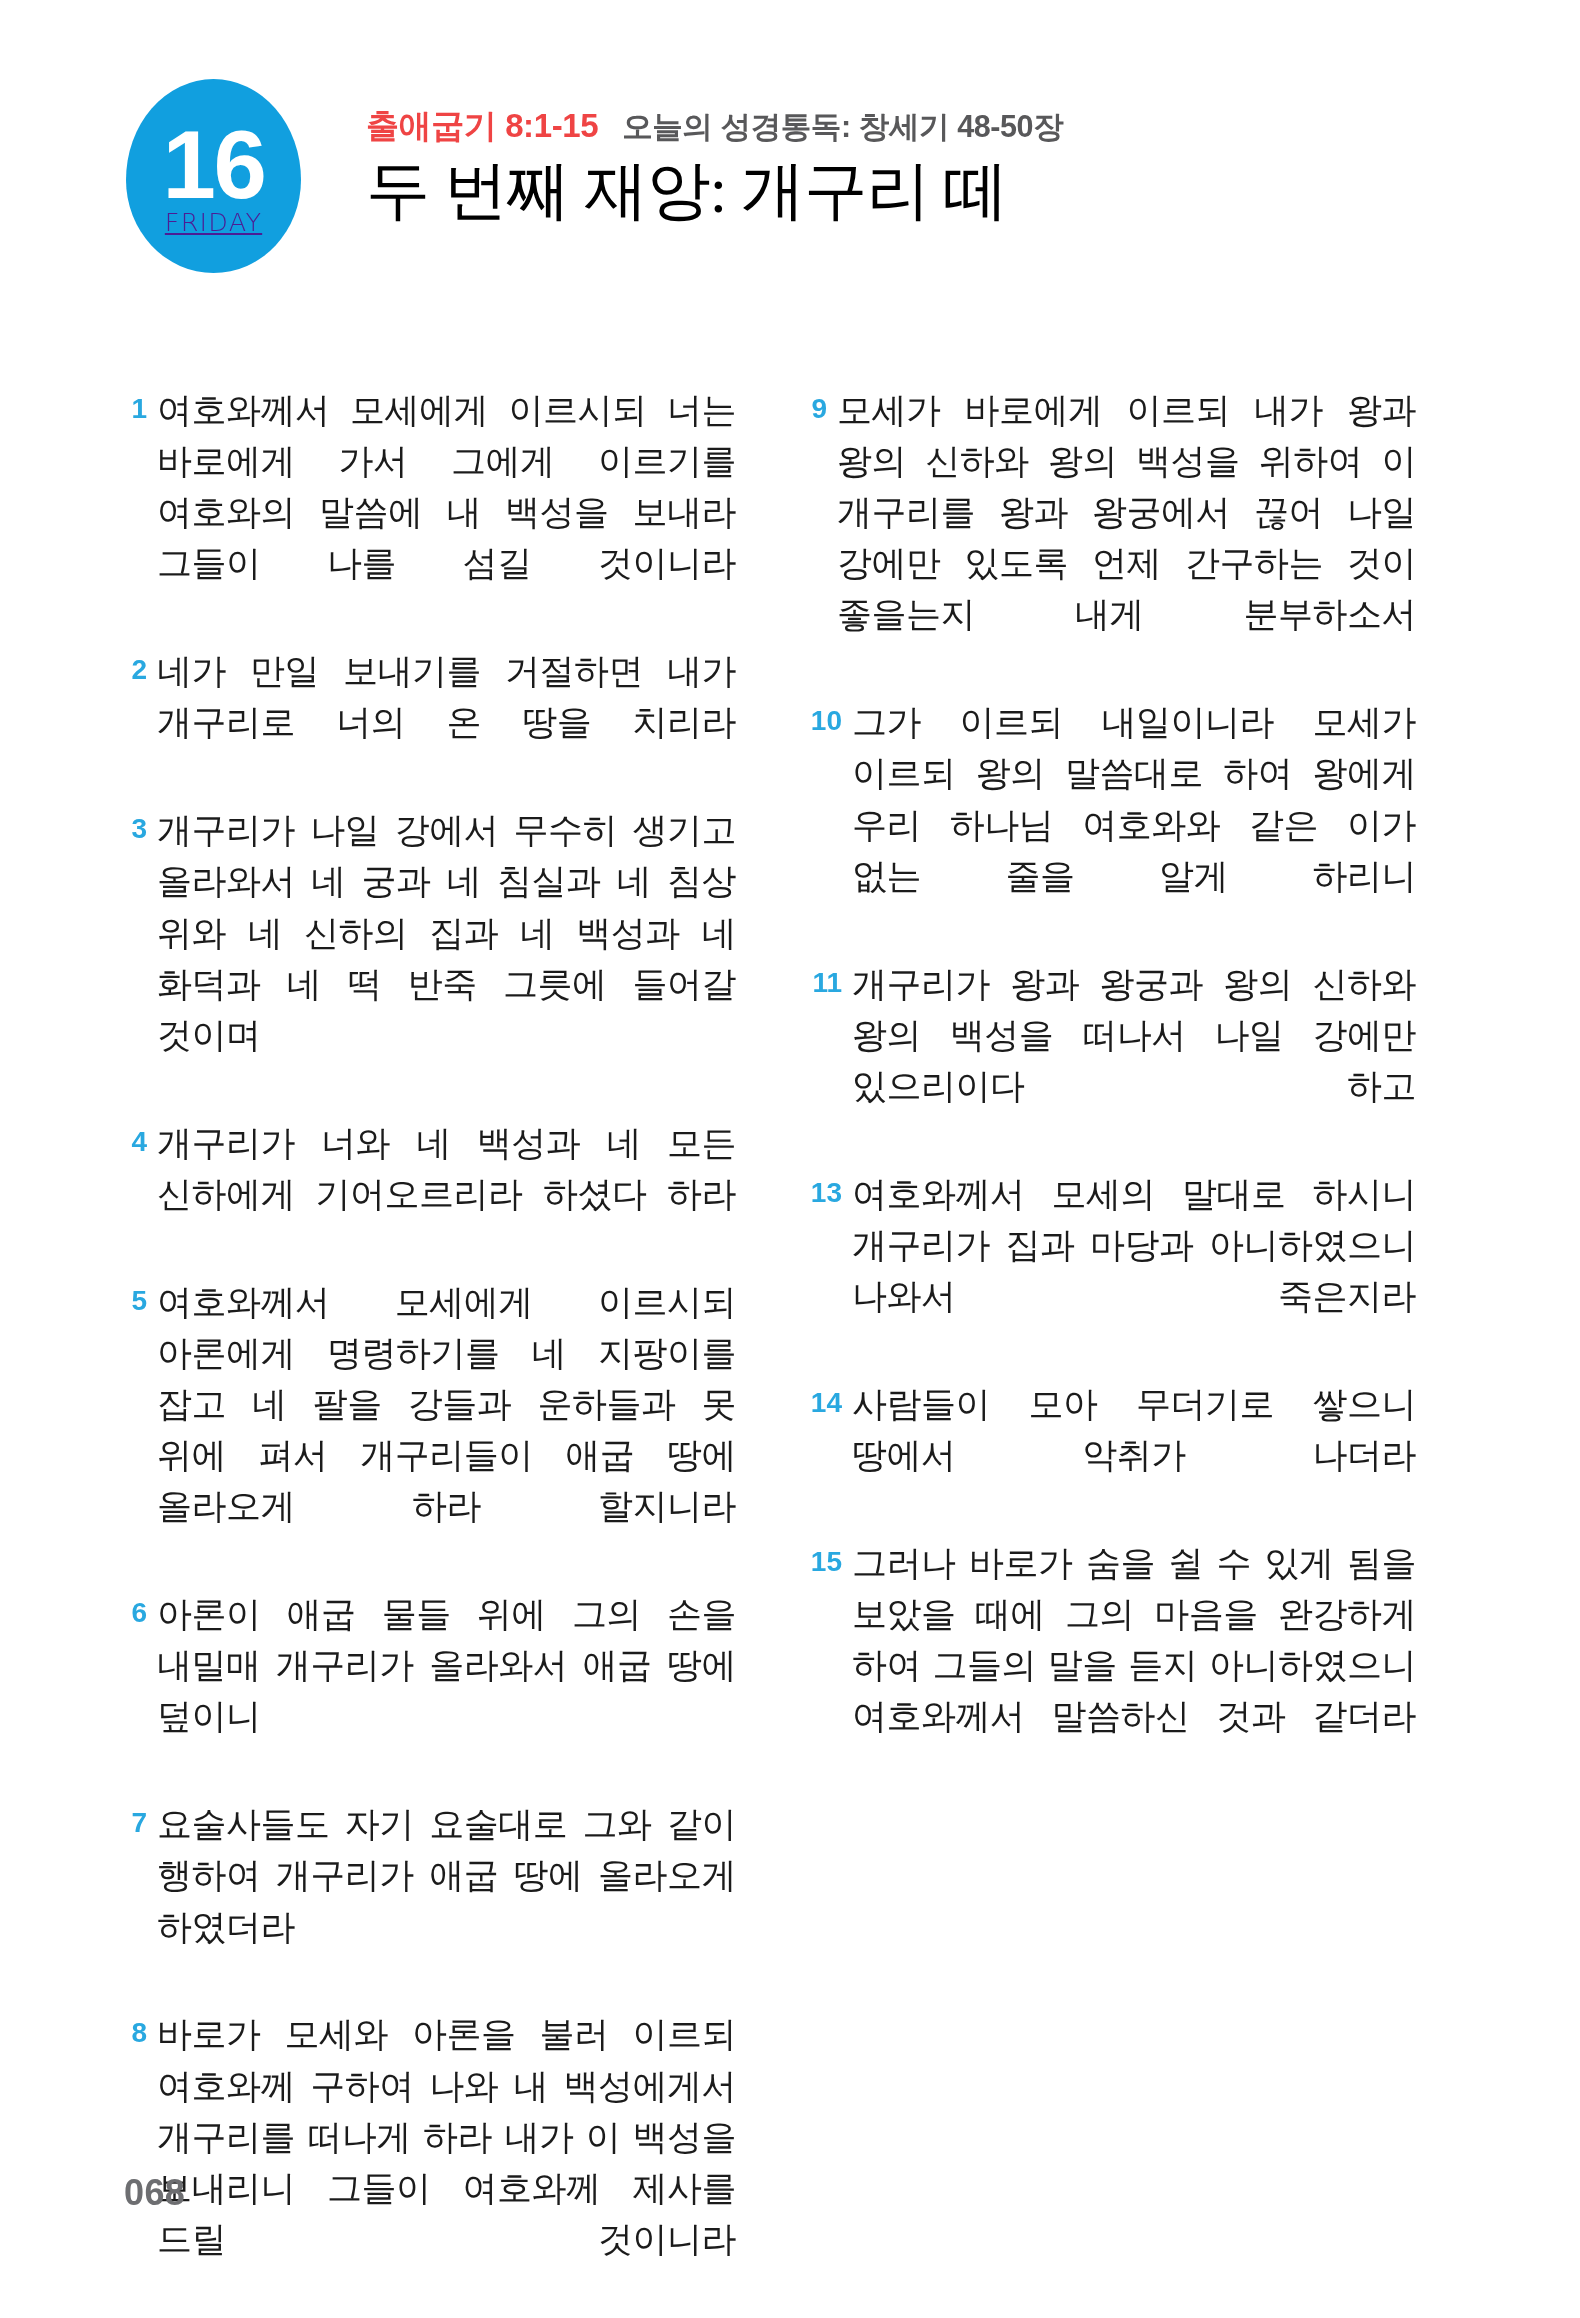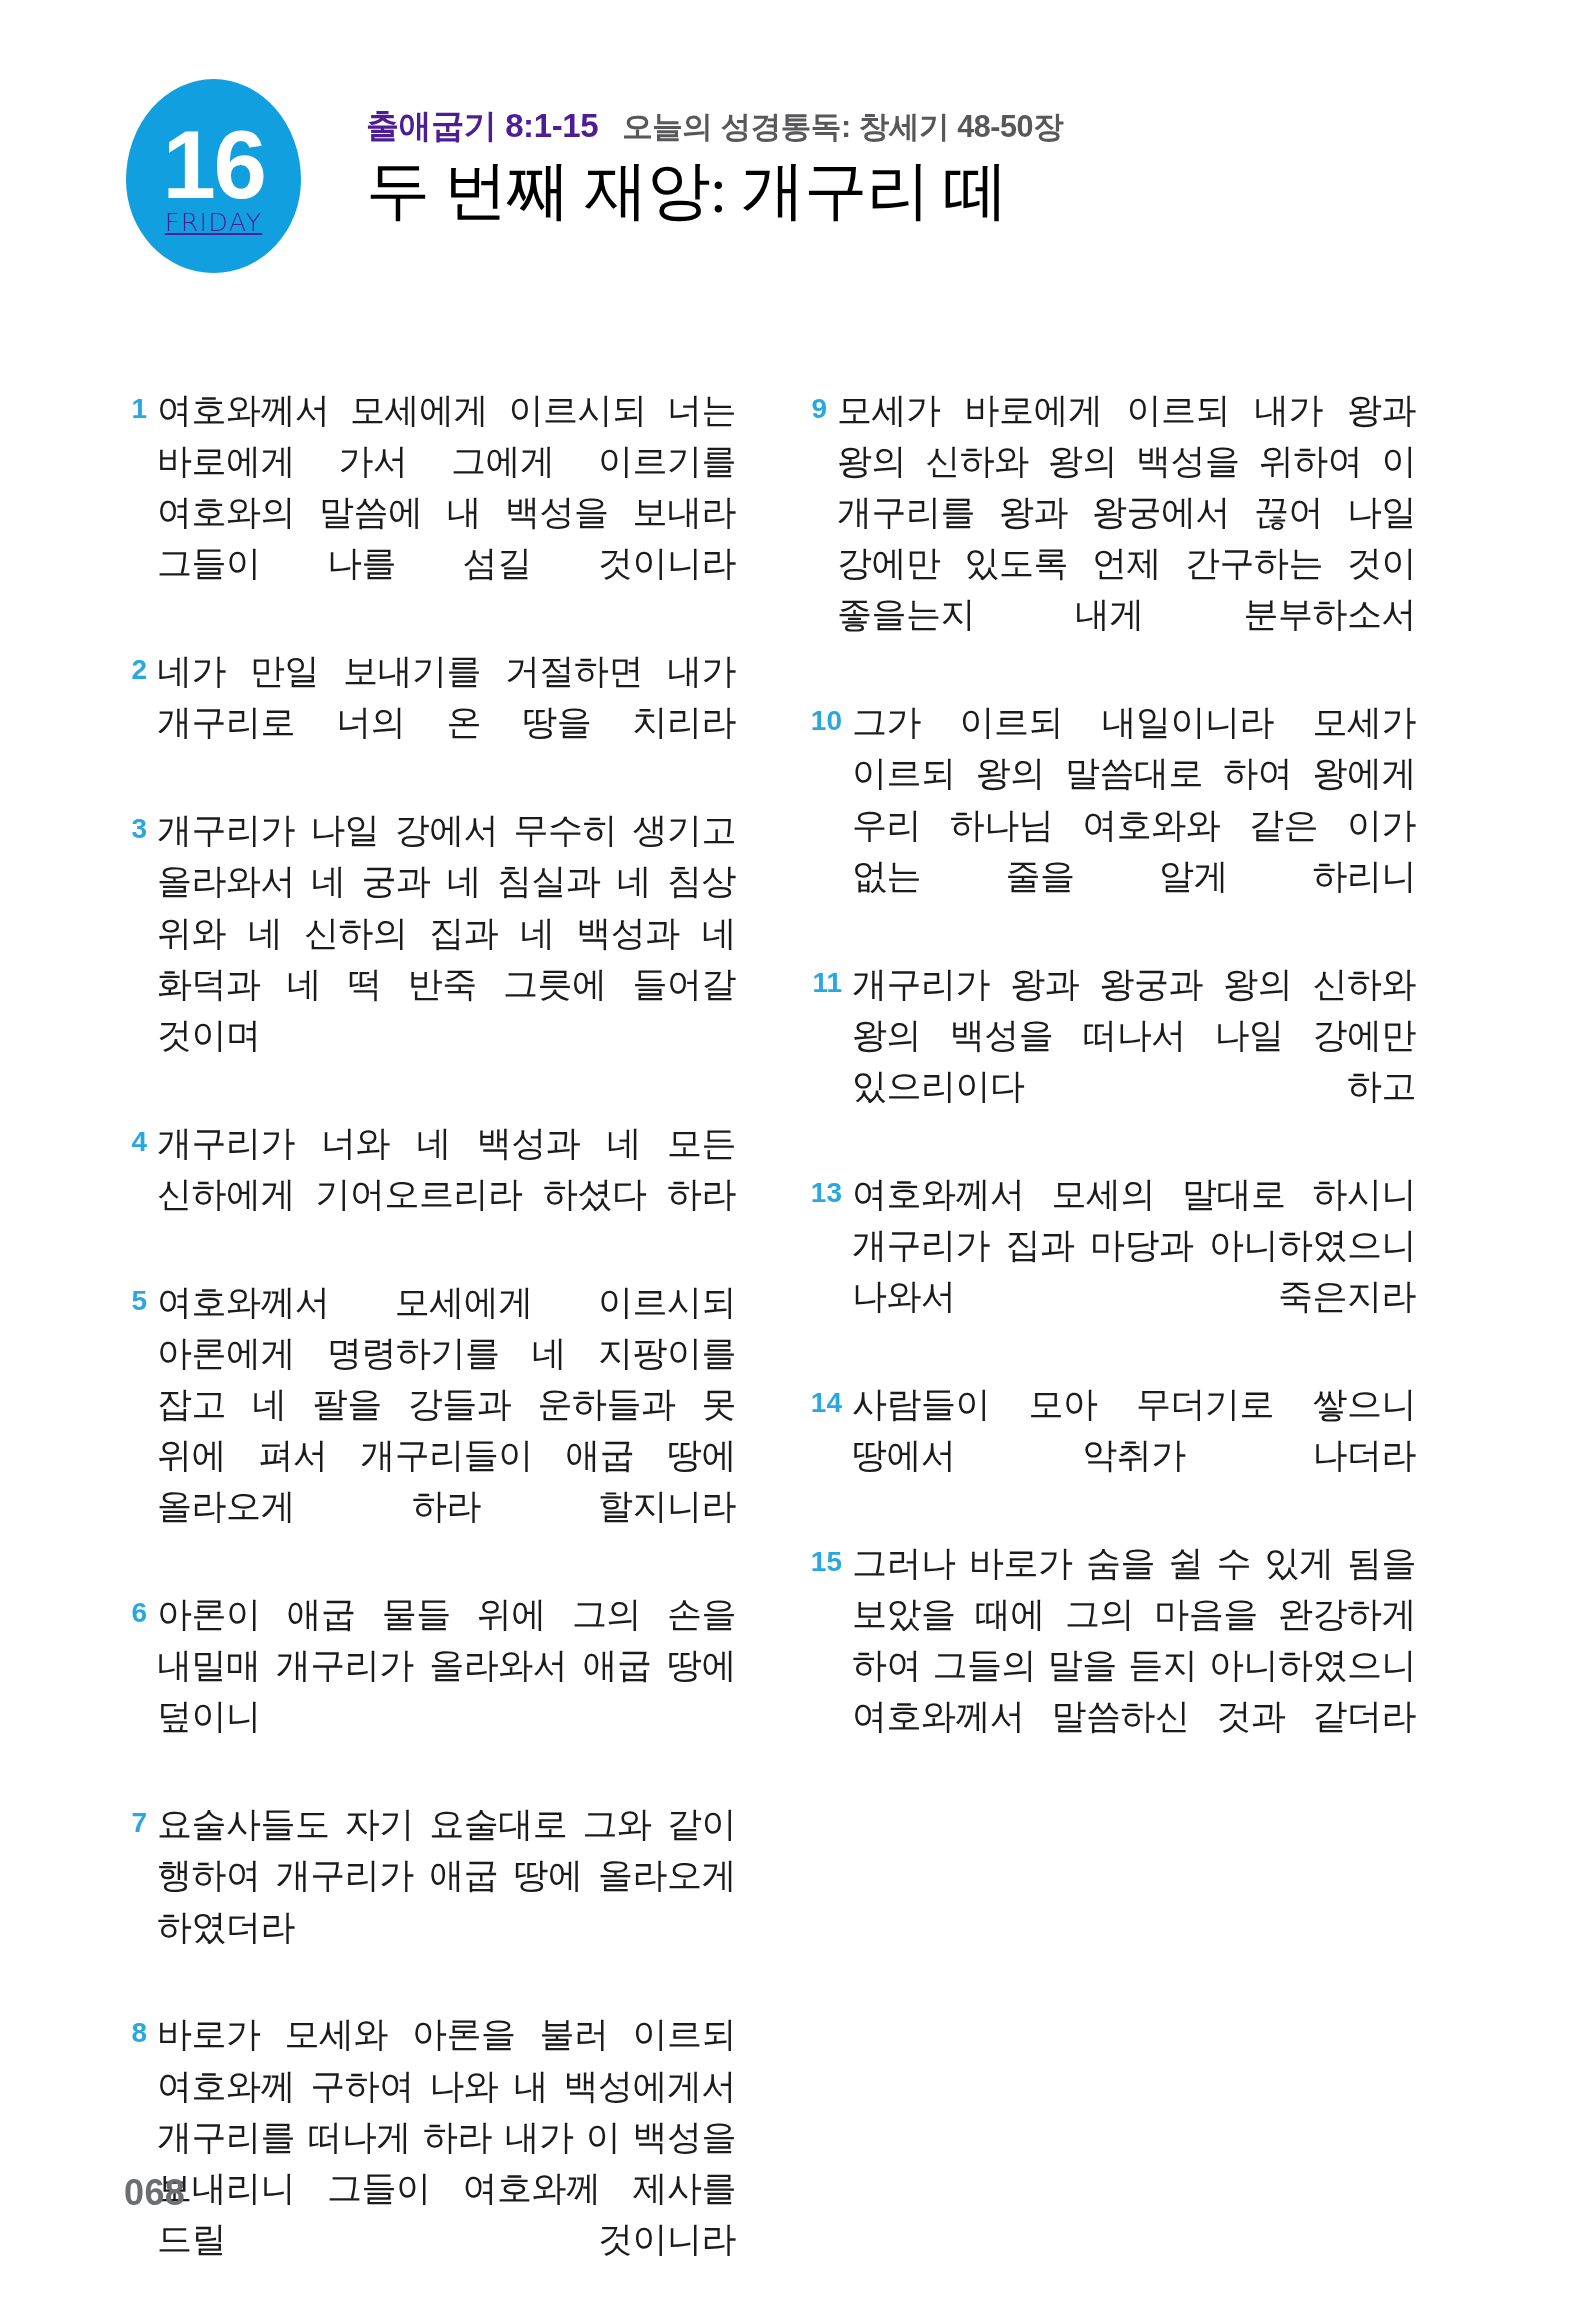--- a/index.html
+++ b/index.html
@@ -71,21 +71,21 @@
   }
 
   .ref-line {
     font-size: 33px;
     line-height: 1.28;
     white-space: nowrap;
     font-weight: 700;
   }
 
   .ref-scripture {
-    color: #4c1d95;
+    color: #ef4444;
     font-weight: 700;
     letter-spacing: -0.4px;
   }
 
   .ref-reading {
     color: #58585a;
     font-weight: 600;
     font-size: 30.5px;
     letter-spacing: -0.4px;
     margin-left: 24px;

